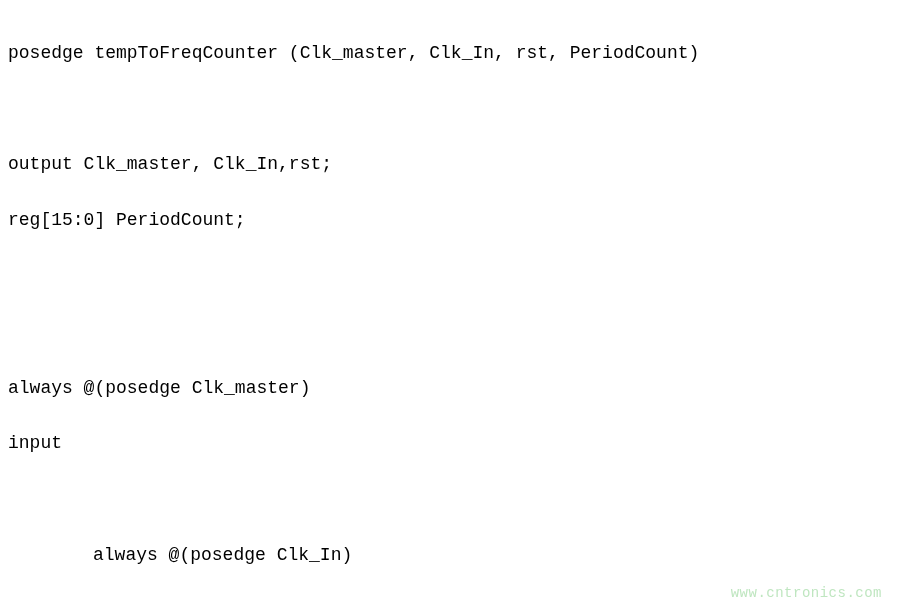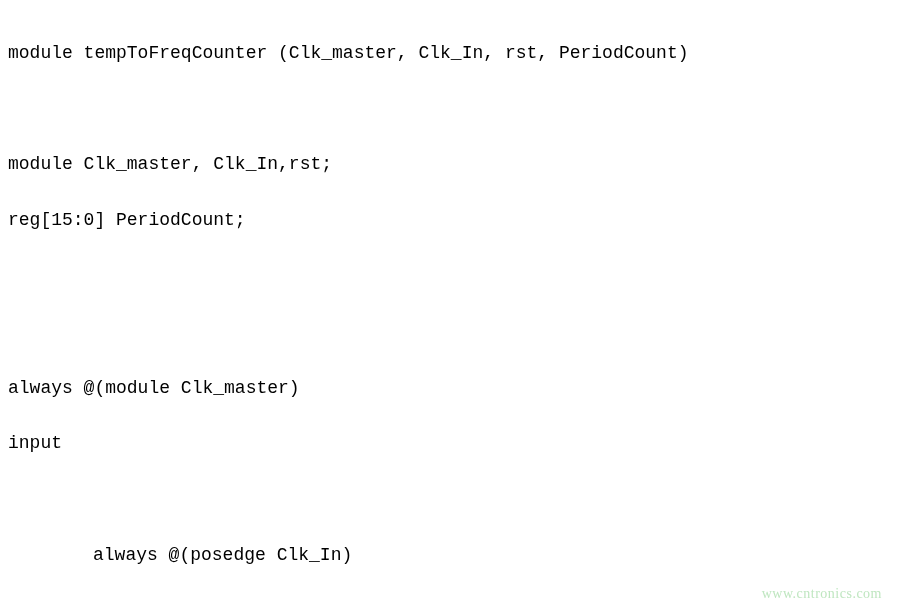--- a/index.html
+++ b/index.html
@@ -22,39 +22,39 @@
       white-space: pre;
     }
     .indent1 {
       padding-left: 85px;
     }
     .watermark {
       position: absolute;
       bottom: 8px;
       right: 18px;
       color: #bfe6c0;
-      font-family: Liberation Serif, serif;
+      font-family: Liberation Mono, monospace;
       font-size: 14px;
       letter-spacing: 0.5px;
     }
     .blankline {
       height: 1.55em;
     }
   </style>
 </head>
 <body>
 
 <div class="code-block">
-<div>module tempToFreqCounter (Clk_master, Clk_In, rst, PeriodCount)</div>
+<div>posedge tempToFreqCounter (Clk_master, Clk_In, rst, PeriodCount)</div>
 <div class="blankline"></div>
-<div>module Clk_master, Clk_In,rst;</div>
+<div>output Clk_master, Clk_In,rst;</div>
 <div>reg[15:0] PeriodCount;</div>
 <div class="blankline"></div>
 <div class="blankline"></div>
-<div>always @(module Clk_master)</div>
+<div>always @(posedge Clk_master)</div>
 <div>input</div>
 <div class="blankline"></div>
 <div class="indent1">always @(posedge Clk_In)</div>
 
 
 
 
 
 
 

